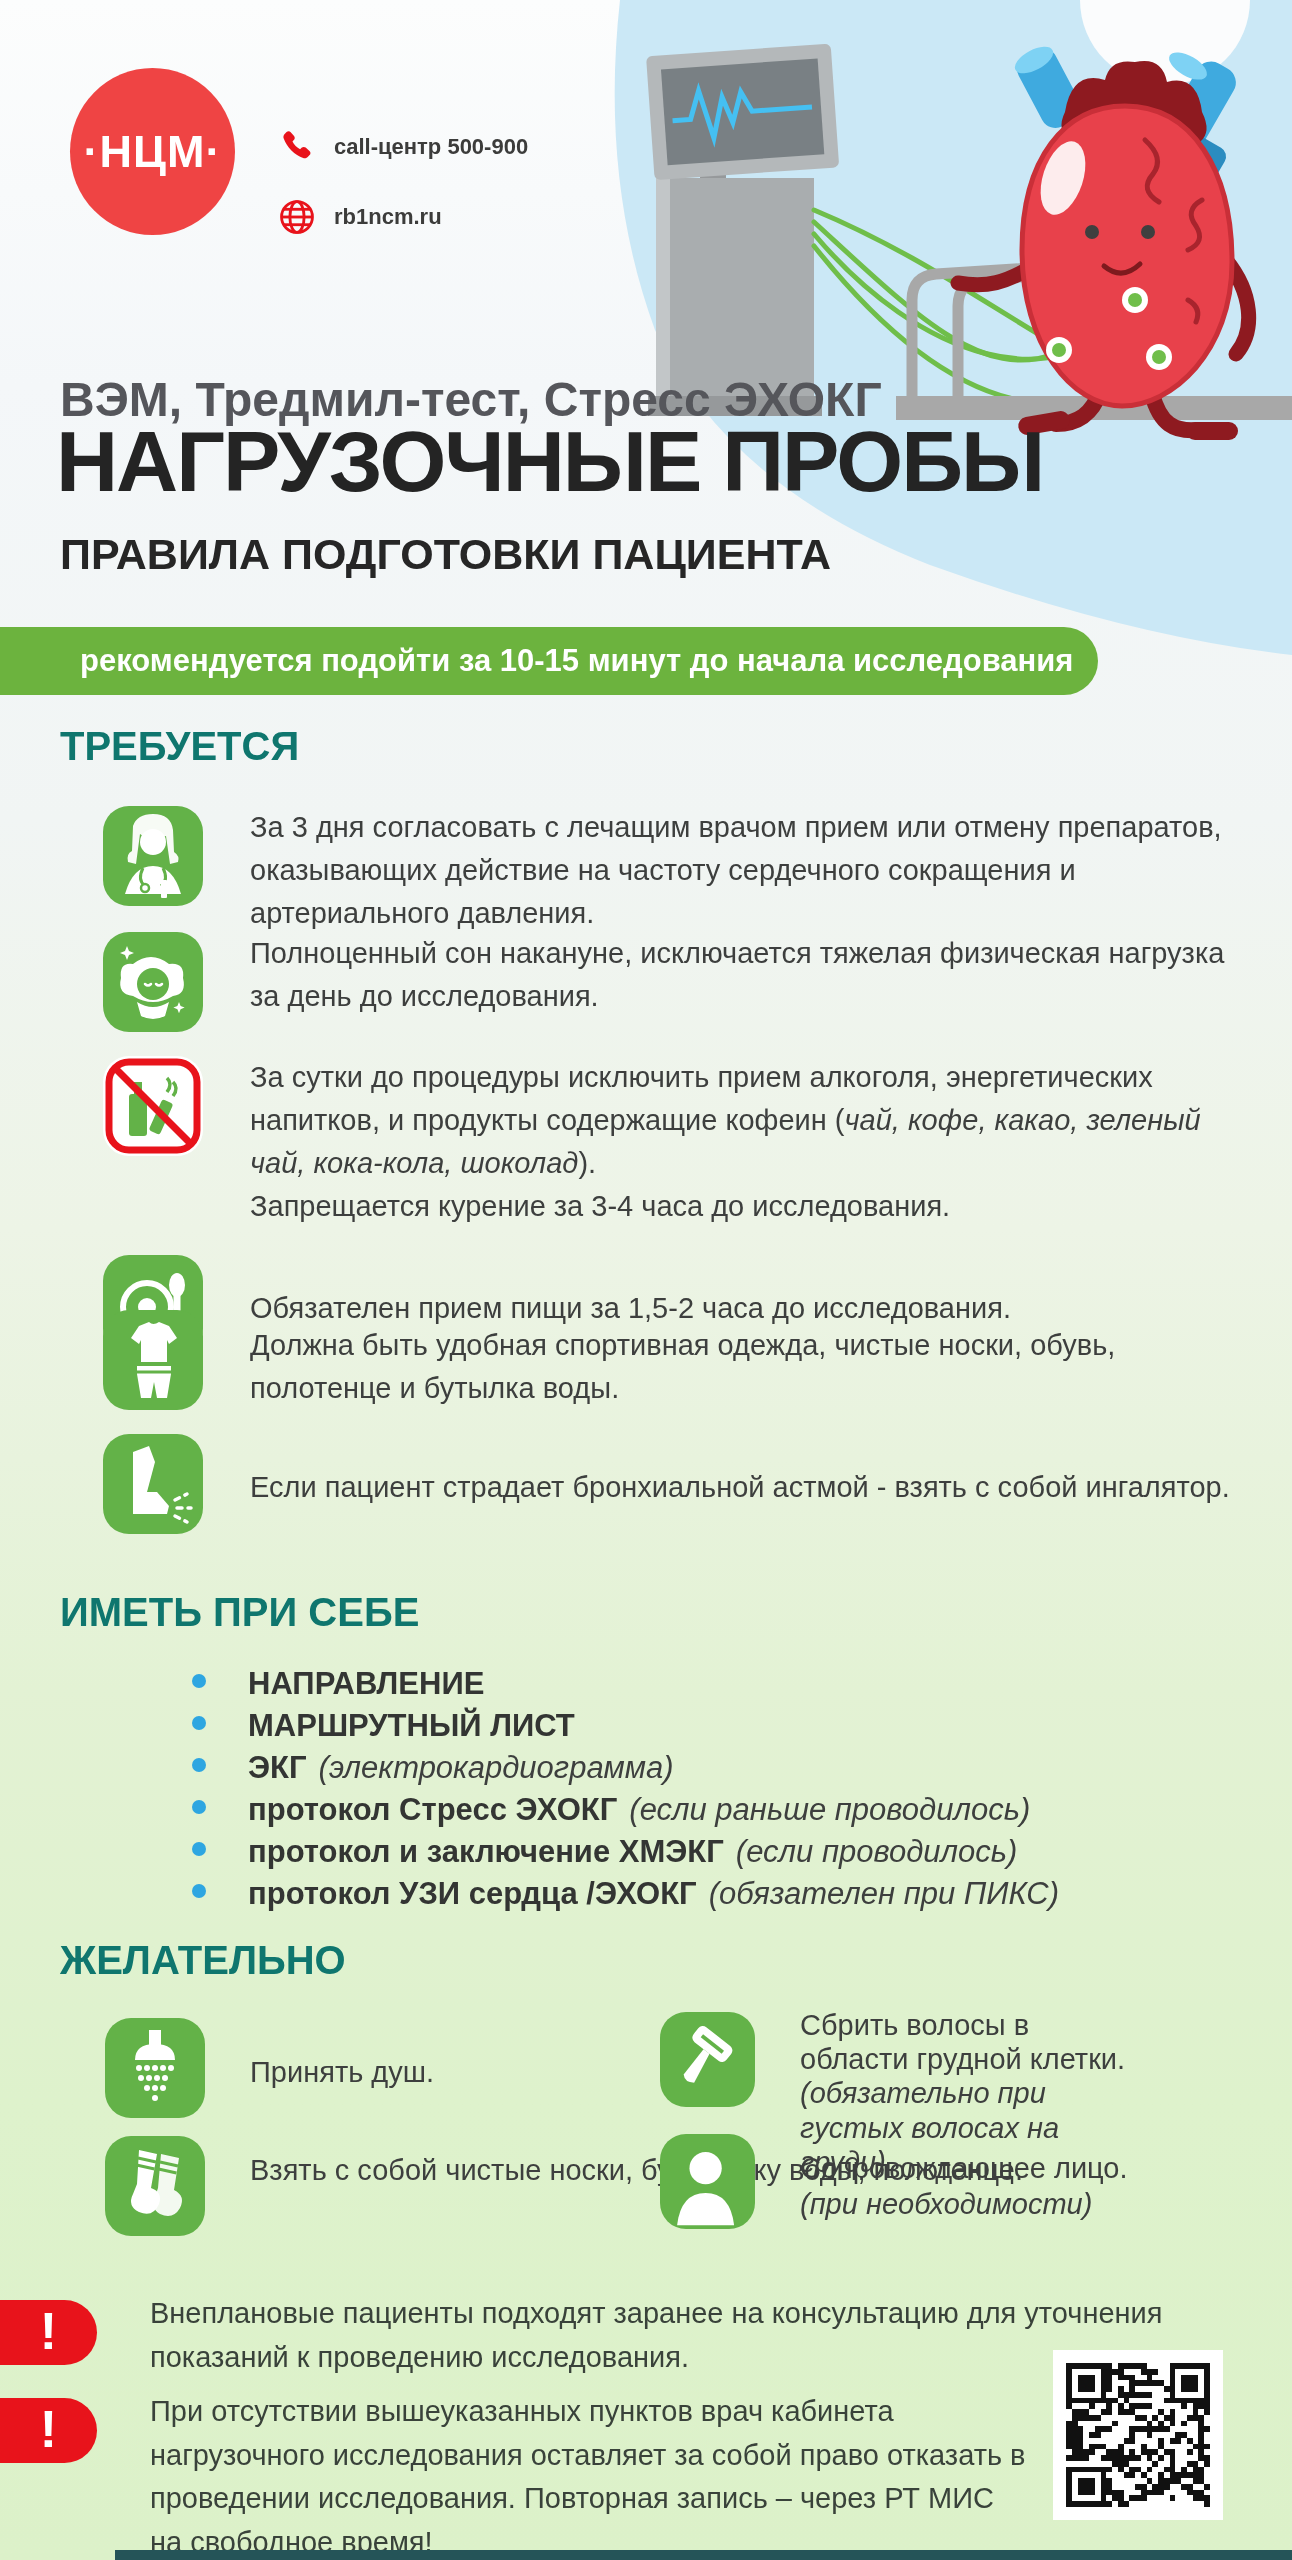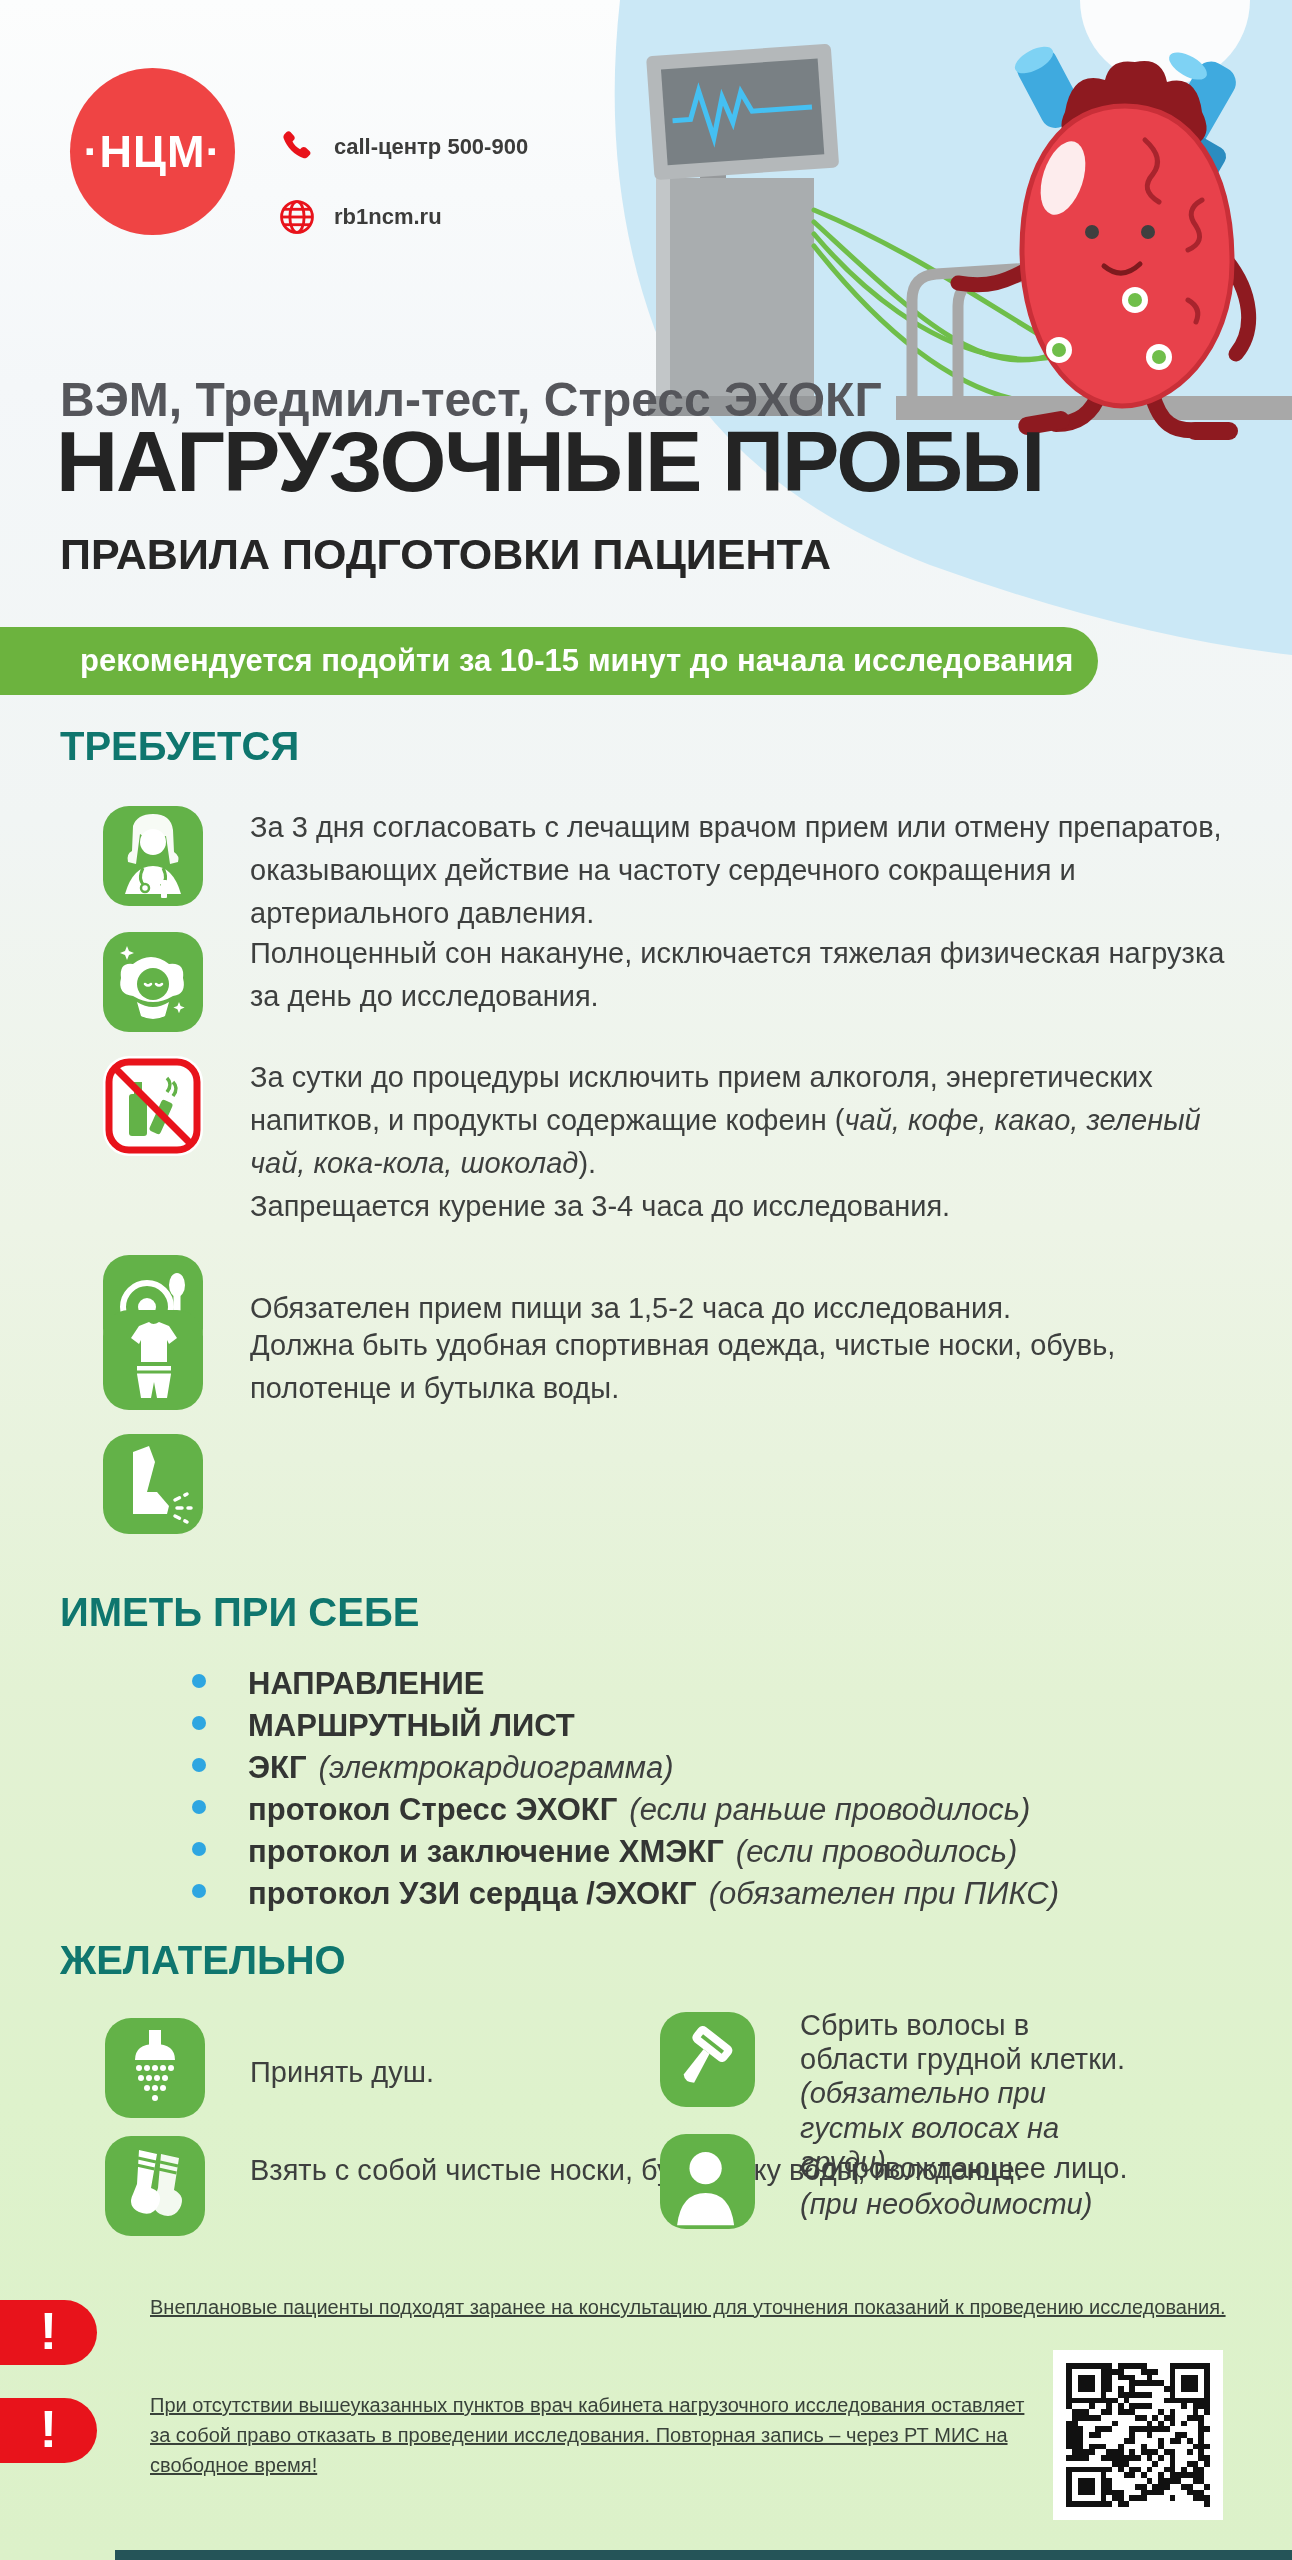--- a/index.html
+++ b/index.html
@@ -42,21 +42,21 @@
 
   
   .des-row{display:flex;z-index:4;}
   .des-text{margin:0 0 0 45px;font-size:29px;line-height:1.25;color:#3D3F3E;}
   .des-text em{display:block;font-style:italic;}
 
   
   .warn-badge{left:0;width:97px;height:65px;background:#E8131B;border-radius:0 33px 33px 0;
               display:flex;align-items:center;justify-content:center;z-index:4;}
   .warn-badge span{color:#fff;font-size:52px;font-weight:800;line-height:1;position:relative;top:-2px;}
-  .warn-text{left:150px;font-size:20px;line-height:1.5;color:#39423A;margin:0;z-index:4;text-decoration:underline;}
+  .warn-text{left:150px;font-size:29px;line-height:1.5;color:#39423A;margin:0;z-index:4;}
 
   
   .qr{left:1053px;top:2350px;width:170px;height:170px;background:#fff;z-index:4;}
   .qr-grid{position:absolute;left:13px;top:13px;width:144px;height:144px;display:grid;
            grid-template-columns:repeat(25,1fr);grid-template-rows:repeat(25,1fr);}
   .qr-grid i{background:transparent;}
   .qr-grid i.on{background:#111;}
 
   .bottom-bar{left:115px;bottom:0;width:1177px;height:10px;background:#255458;z-index:6;}
 
@@ -253,20 +253,21 @@
         <path d="M30,18 l16,-6 6,16 -8,30 -14,0 Z"></path>
         <path d="M30,58 h24 l12,14 -2,8 -34,0 Z"></path>
       </g>
       <g stroke="#fff" stroke-width="3.5" stroke-linecap="round" stroke-dasharray="5 6">
         <line x1="72" y1="66" x2="84" y2="60"></line>
         <line x1="74" y1="74" x2="88" y2="74"></line>
         <line x1="72" y1="82" x2="84" y2="88"></line>
       </g>
     </svg>
   </div>
+  <p class="req-text" style="margin-top:32px;"><span>Если пациент страдает бронхиальной астмой - взять с собой ингалятор.</span><em></em><span></span></p>
 </div>
 
 <div class="abs section-h" style="left:60px;top:1590px;">ИМЕТЬ ПРИ СЕБЕ</div>
 
 <div class="abs bring-list">
   <div class="bring-item">
       <span class="dot"></span>
       <b>НАПРАВЛЕНИЕ</b>
       <em></em>
     </div>

